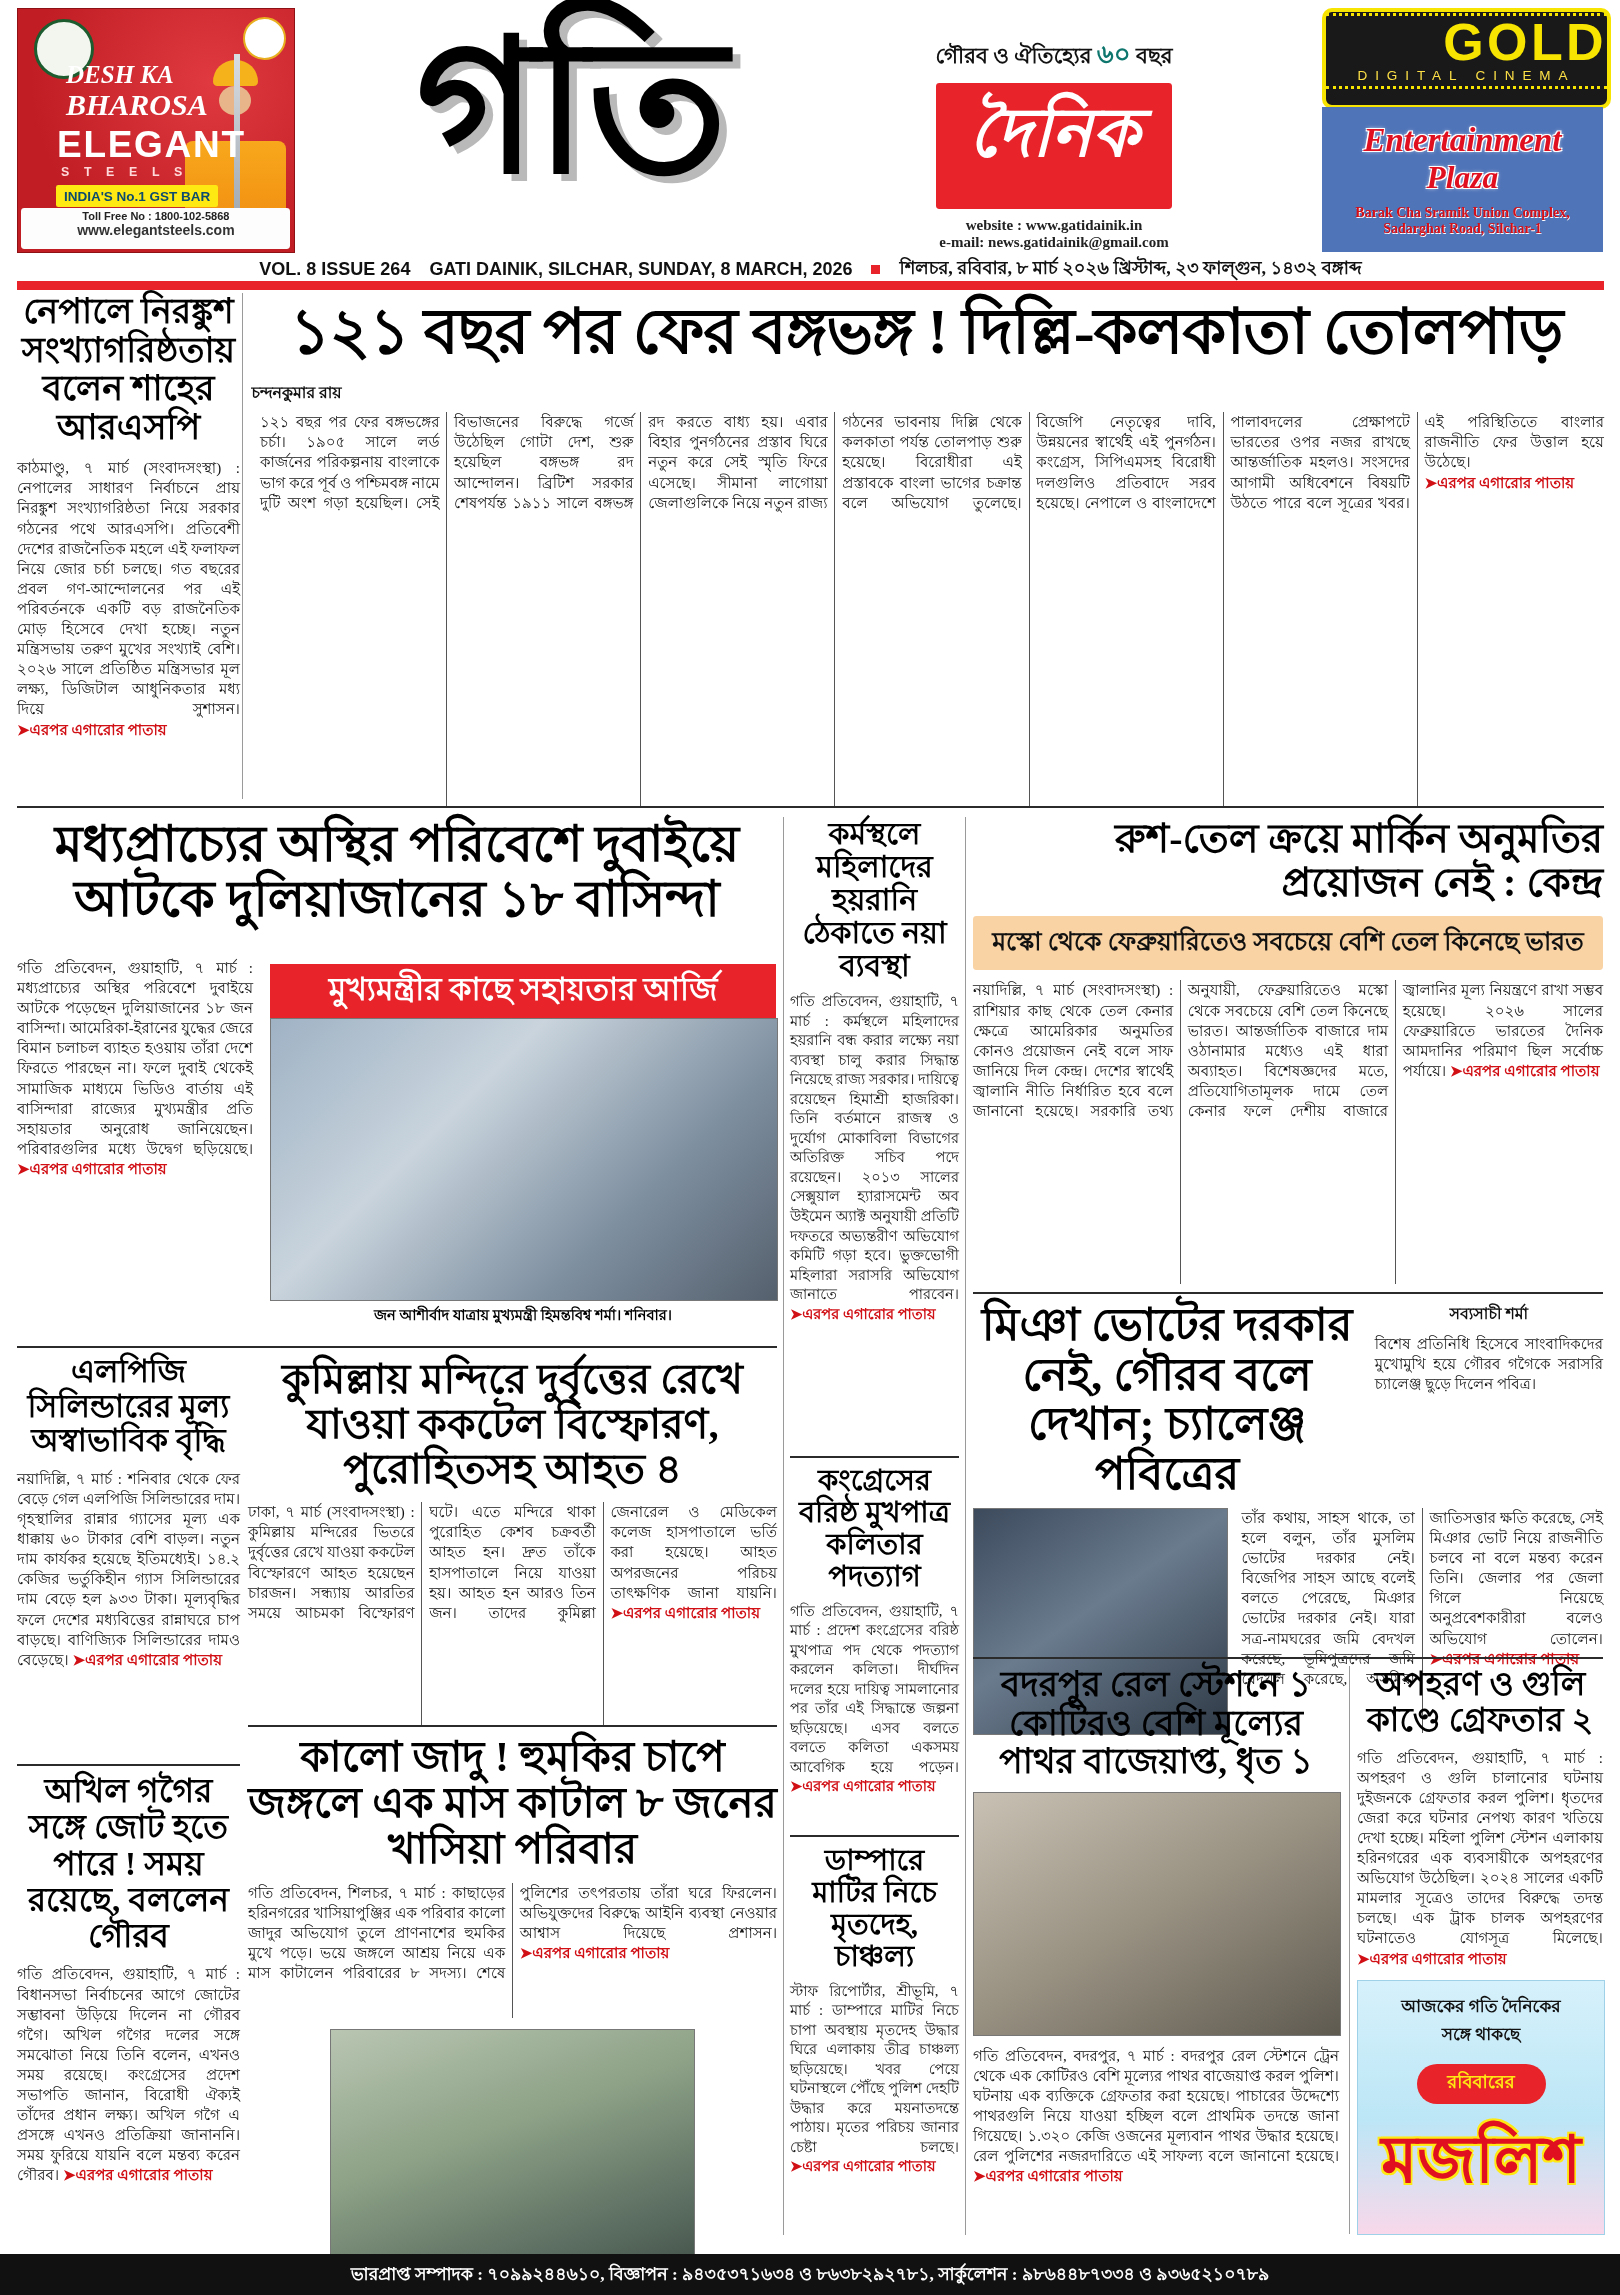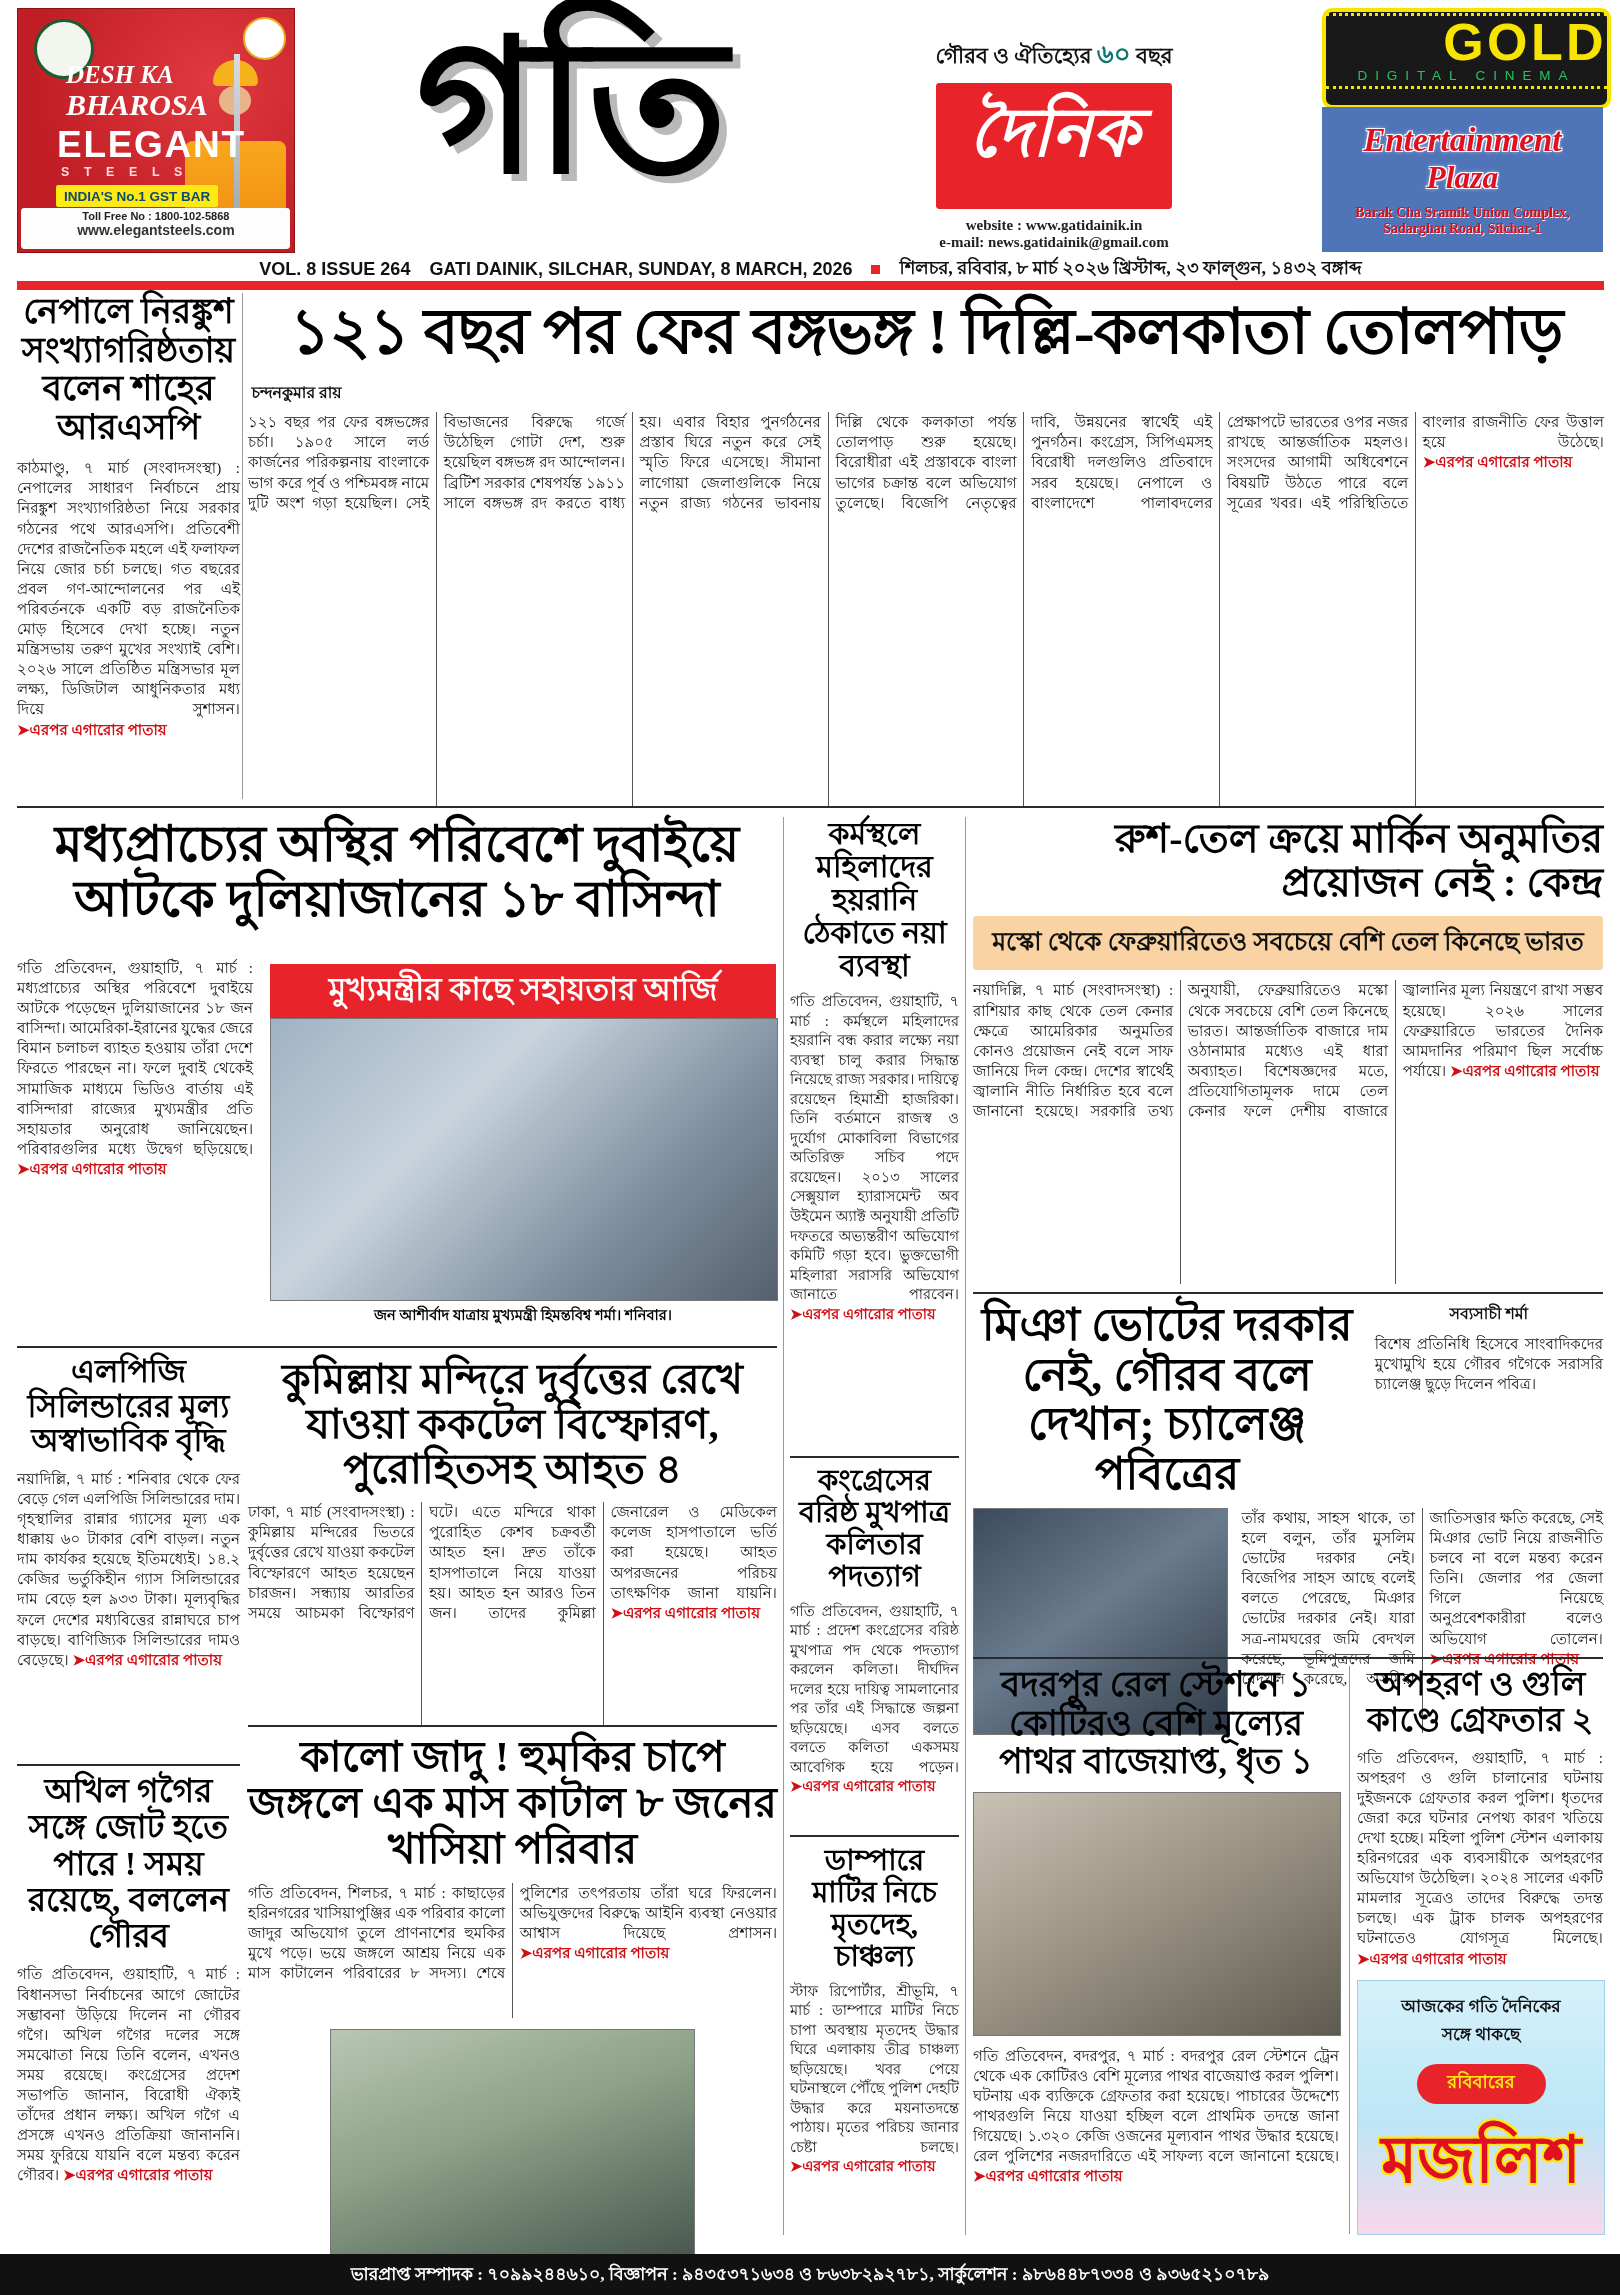--- a/index.html
+++ b/index.html
@@ -73,42 +73,42 @@
       </div>
       <div class="dainik-box" style="margin:5.6px auto 0;width:236px;height:126px;line-height:101px;font-size:68px;">দৈনিক</div>
       <div style="font-weight:bold;font-size:15px;color:#222;margin-top:7.9px;">website : www.gatidainik.in</div>
       <div style="font-weight:bold;font-size:15px;color:#222;">e-mail: news.gatidainik@gmail.com</div>
     </div>
   </div>
 
   <div class="abs ad-gold" style="left:1322px;top:8.4px;width:281px;height:93px;">
     <div class="strip" style="margin-top:1.1px;"></div>
     <div style="text-align:right;color:#f7e400;font-weight:bold;font-size:52px;line-height:1.0;font-family:'Liberation Sans',sans-serif;letter-spacing:3.4px;">GOLD</div>
-    <div style="text-align:center;color:#22c55e;font-size:13.5px;letter-spacing:7.9px;font-family:'Liberation Sans',sans-serif;">DIGITAL CINEMA</div>
+    <div style="text-align:center;color:#fde047;font-size:13.5px;letter-spacing:7.9px;font-family:'Liberation Sans',sans-serif;">DIGITAL CINEMA</div>
     <div class="strip" style="margin-top:2.3px;"></div>
   </div>
   <div class="abs ad-plaza" style="left:1322px;top:107px;width:281px;height:145px;">
     <div class="script" style="text-align:center;font-size:33px;margin-top:14.6px;">Entertainment</div>
     <div class="script" style="text-align:center;font-size:31.5px;margin-top:1.1px;">Plaza</div>
     <div style="text-align:center;color:#d50f18;font-weight:bold;font-size:14px;margin-top:9px;text-shadow:0.6px 0.6px 0 #fff;">Barak Cha Sramik Union Complex,</div>
     <div style="text-align:center;color:#d50f18;font-weight:bold;font-size:14px;text-shadow:0.6px 0.6px 0 #fff;">Sadarghat Road, Silchar-1</div>
   </div>
 
   <div class="abs" style="left:96px;top:254px;width:1429px;display:flex;justify-content:center;gap:19px;align-items:center;font-family:'Liberation Sans',sans-serif;">
     <span style="font-weight:bold;font-size:18px;">VOL. 8  ISSUE 264</span>
     <span style="font-weight:bold;font-size:18px;">GATI DAINIK, SILCHAR, SUNDAY, 8 MARCH, 2026</span>
     <span style="width:9px;height:9px;background:#e8232a;display:inline-block;"></span>
     <span style="font-weight:bold;font-size:18px;font-family:'Liberation Serif',serif;">শিলচর, রবিবার, ৮ মার্চ ২০২৬ খ্রিস্টাব্দ, ২৩ ফাল্গুন, ১৪৩২ বঙ্গাব্দ</span>
   </div>
   <div class="abs redrule" style="left:17px;top:281px;width:1587px;height:9px;"></div>
 
   <div class="abs" style="left:248px;top:298px;width:1356px;">
     <div class="hl" style="font-size:63px;letter-spacing:-1.1px;">১২১ বছর পর ফের বঙ্গভঙ্গ ! দিল্লি-কলকাতা তোলপাড়</div>
     <div class="byline" style="margin:12.4px 0 5.6px 3.4px;">চন্দনকুমার রায়</div>
-    <div class="bodytxt cols" style="column-count:7;height:394px;">
+    <div class="bodytxt cols" style="column-count:7;height:394px;margin-left:12px;">
       <span>১২১ বছর পর ফের বঙ্গভঙ্গের চর্চা। ১৯০৫ সালে লর্ড কার্জনের পরিকল্পনায় বাংলাকে ভাগ করে পূর্ব ও পশ্চিমবঙ্গ নামে দুটি অংশ গড়া হয়েছিল। সেই বিভাজনের বিরুদ্ধে গর্জে উঠেছিল গোটা দেশ, শুরু হয়েছিল বঙ্গভঙ্গ রদ আন্দোলন। ব্রিটিশ সরকার শেষপর্যন্ত ১৯১১ সালে বঙ্গভঙ্গ রদ করতে বাধ্য হয়। এবার বিহার পুনর্গঠনের প্রস্তাব ঘিরে নতুন করে সেই স্মৃতি ফিরে এসেছে। সীমানা লাগোয়া জেলাগুলিকে নিয়ে নতুন রাজ্য গঠনের ভাবনায় দিল্লি থেকে কলকাতা পর্যন্ত তোলপাড় শুরু হয়েছে। বিরোধীরা এই প্রস্তাবকে বাংলা ভাগের চক্রান্ত বলে অভিযোগ তুলেছে। বিজেপি নেতৃত্বের দাবি, উন্নয়নের স্বার্থেই এই পুনর্গঠন। কংগ্রেস, সিপিএমসহ বিরোধী দলগুলিও প্রতিবাদে সরব হয়েছে। নেপালে ও বাংলাদেশে পালাবদলের প্রেক্ষাপটে ভারতের ওপর নজর রাখছে আন্তর্জাতিক মহলও। সংসদের আগামী অধিবেশনে বিষয়টি উঠতে পারে বলে সূত্রের খবর। এই পরিস্থিতিতে বাংলার রাজনীতি ফের উত্তাল হয়ে উঠেছে। </span>
       <span class="cont">➤এরপর এগারোর পাতায়</span>
     </div>
   </div>
 
   <div class="abs" style="left:17px;top:293px;width:223px;">
     <div class="hl" style="font-size:35px;">নেপালে নিরঙ্কুশ সংখ্যাগরিষ্ঠতায় বলেন শাহের আরএসপি</div>
     <div class="bodytxt" style="margin-top:11.3px;">
       <span>কাঠমাণ্ডু, ৭ মার্চ (সংবাদসংস্থা) : নেপালের সাধারণ নির্বাচনে প্রায় নিরঙ্কুশ সংখ্যাগরিষ্ঠতা নিয়ে সরকার গঠনের পথে আরএসপি। প্রতিবেশী দেশের রাজনৈতিক মহলে এই ফলাফল নিয়ে জোর চর্চা চলছে। গত বছরের প্রবল গণ-আন্দোলনের পর এই পরিবর্তনকে একটি বড় রাজনৈতিক মোড় হিসেবে দেখা হচ্ছে। নতুন মন্ত্রিসভায় তরুণ মুখের সংখ্যাই বেশি। ২০২৬ সালে প্রতিষ্ঠিত মন্ত্রিসভার মূল লক্ষ্য, ডিজিটাল আধুনিকতার মধ্য দিয়ে সুশাসন। </span>
       <span class="cont">➤এরপর এগারোর পাতায়</span>

